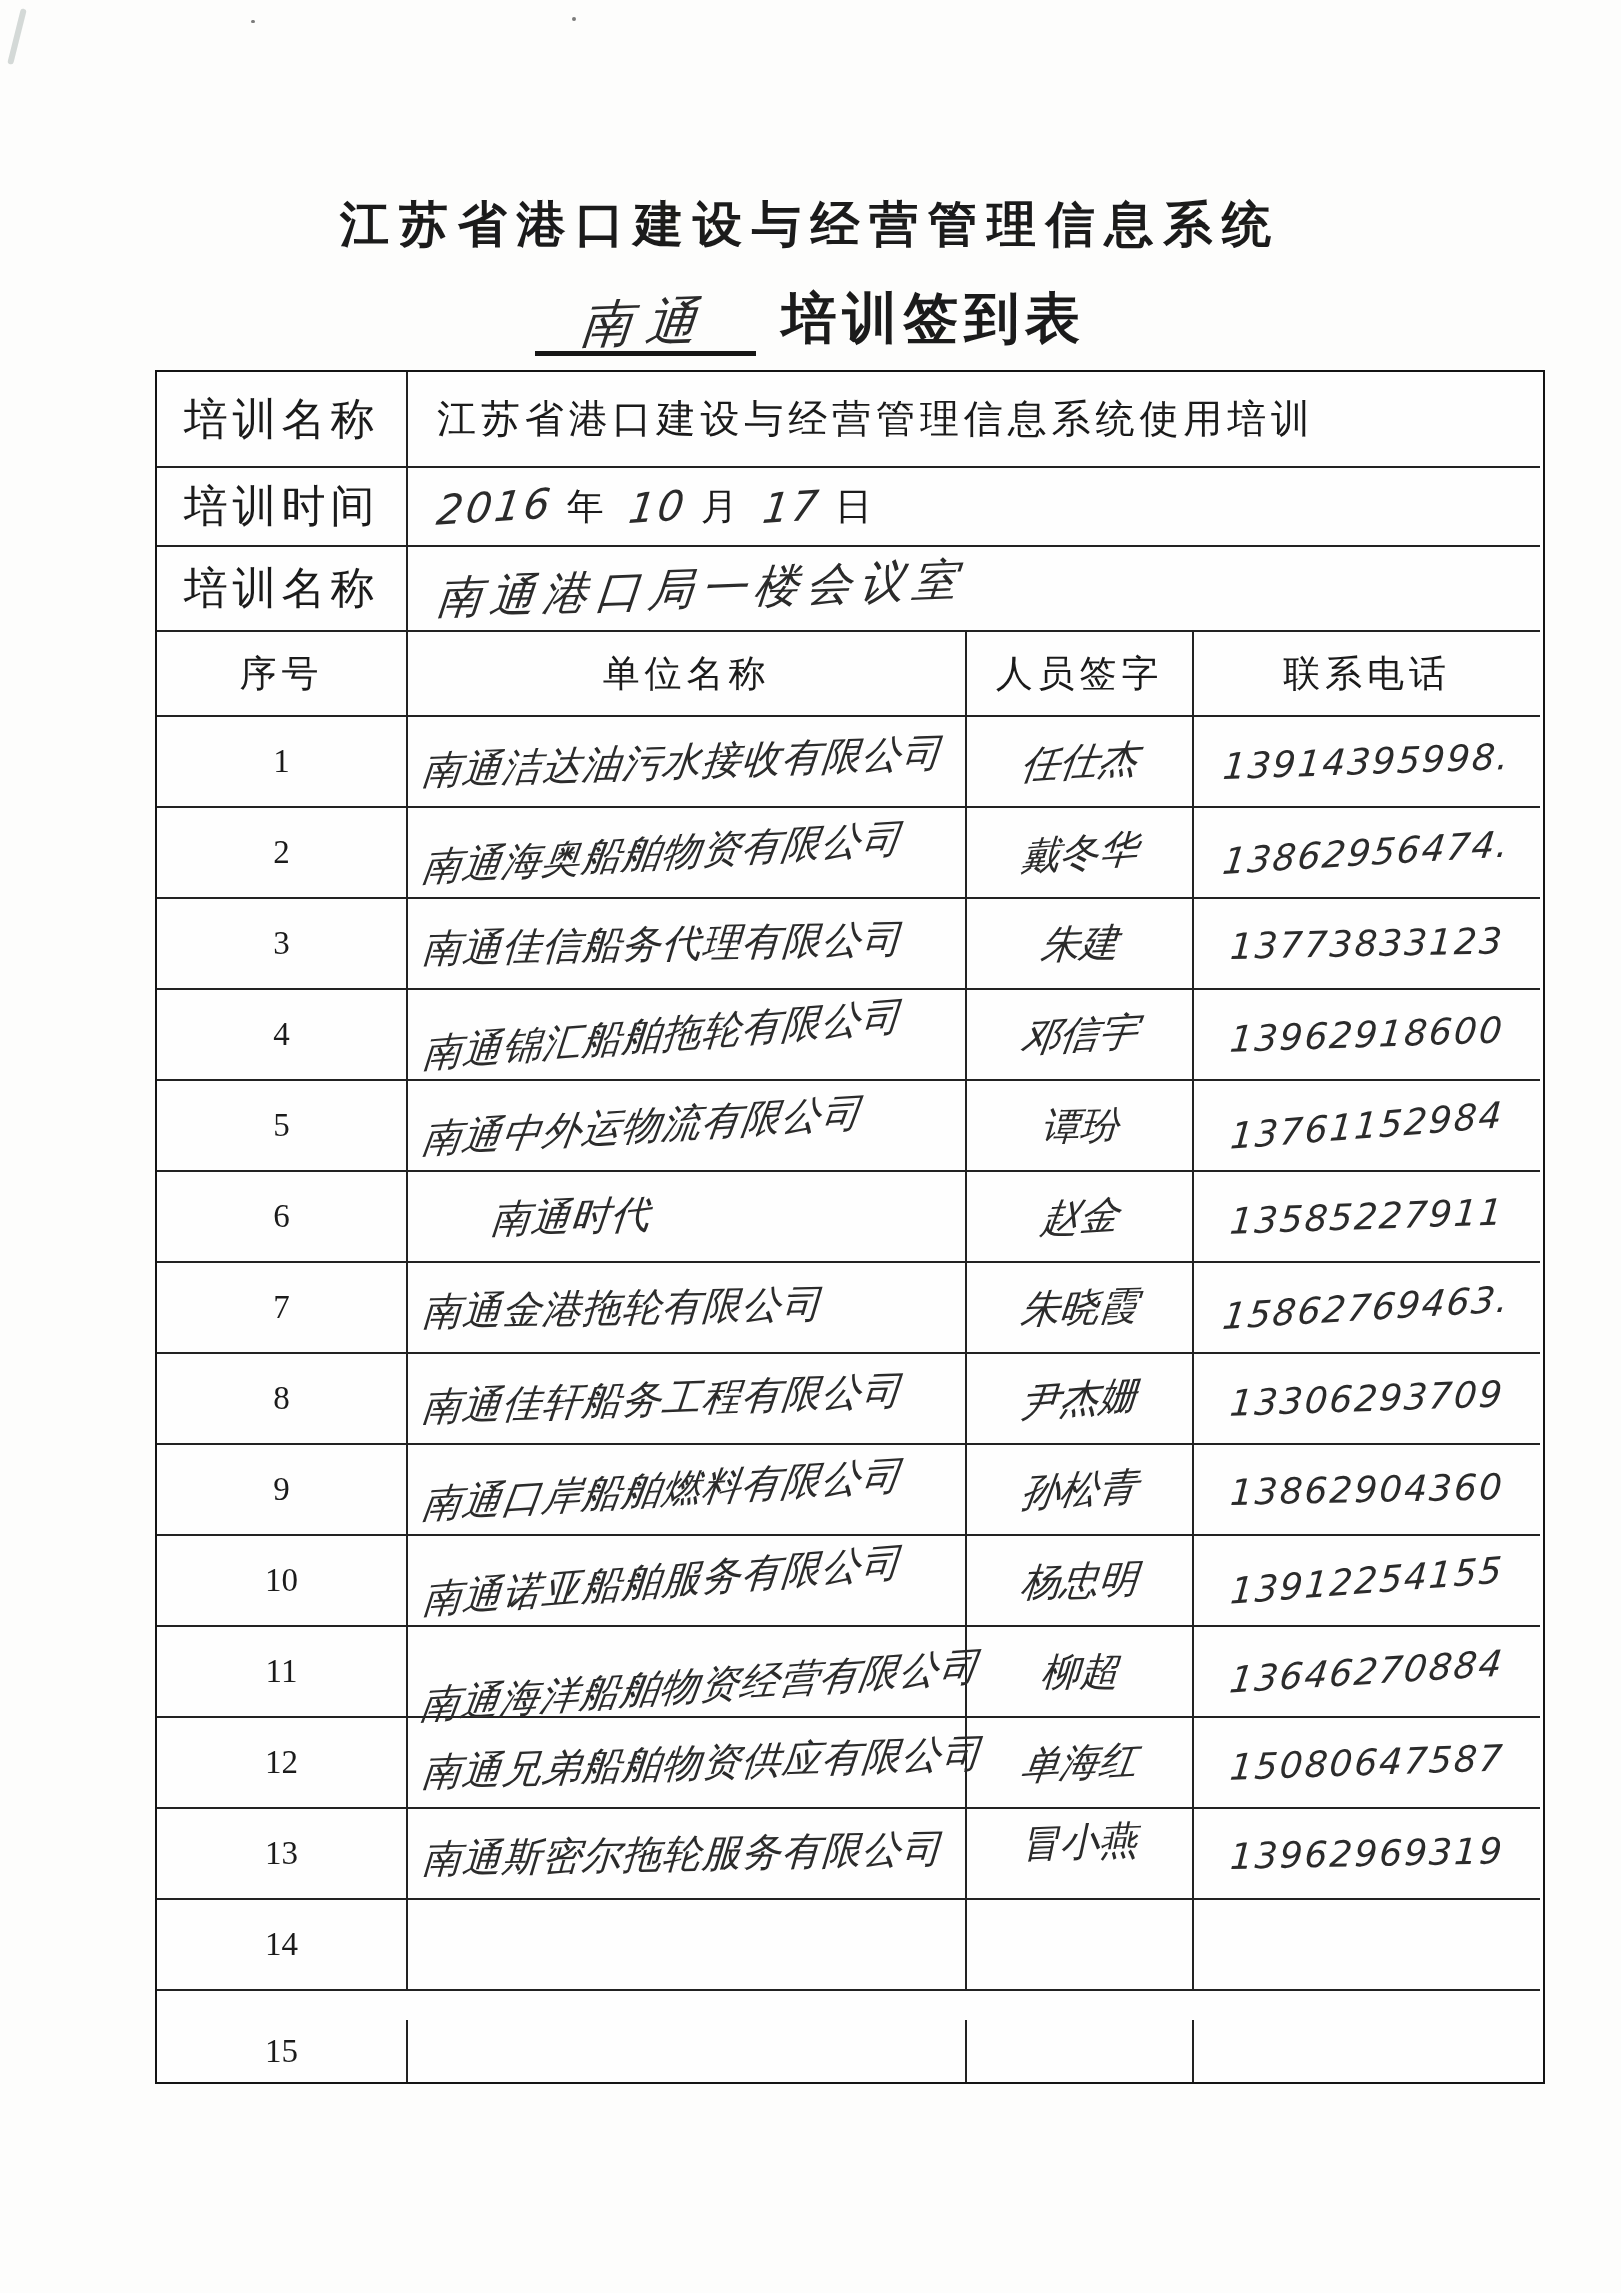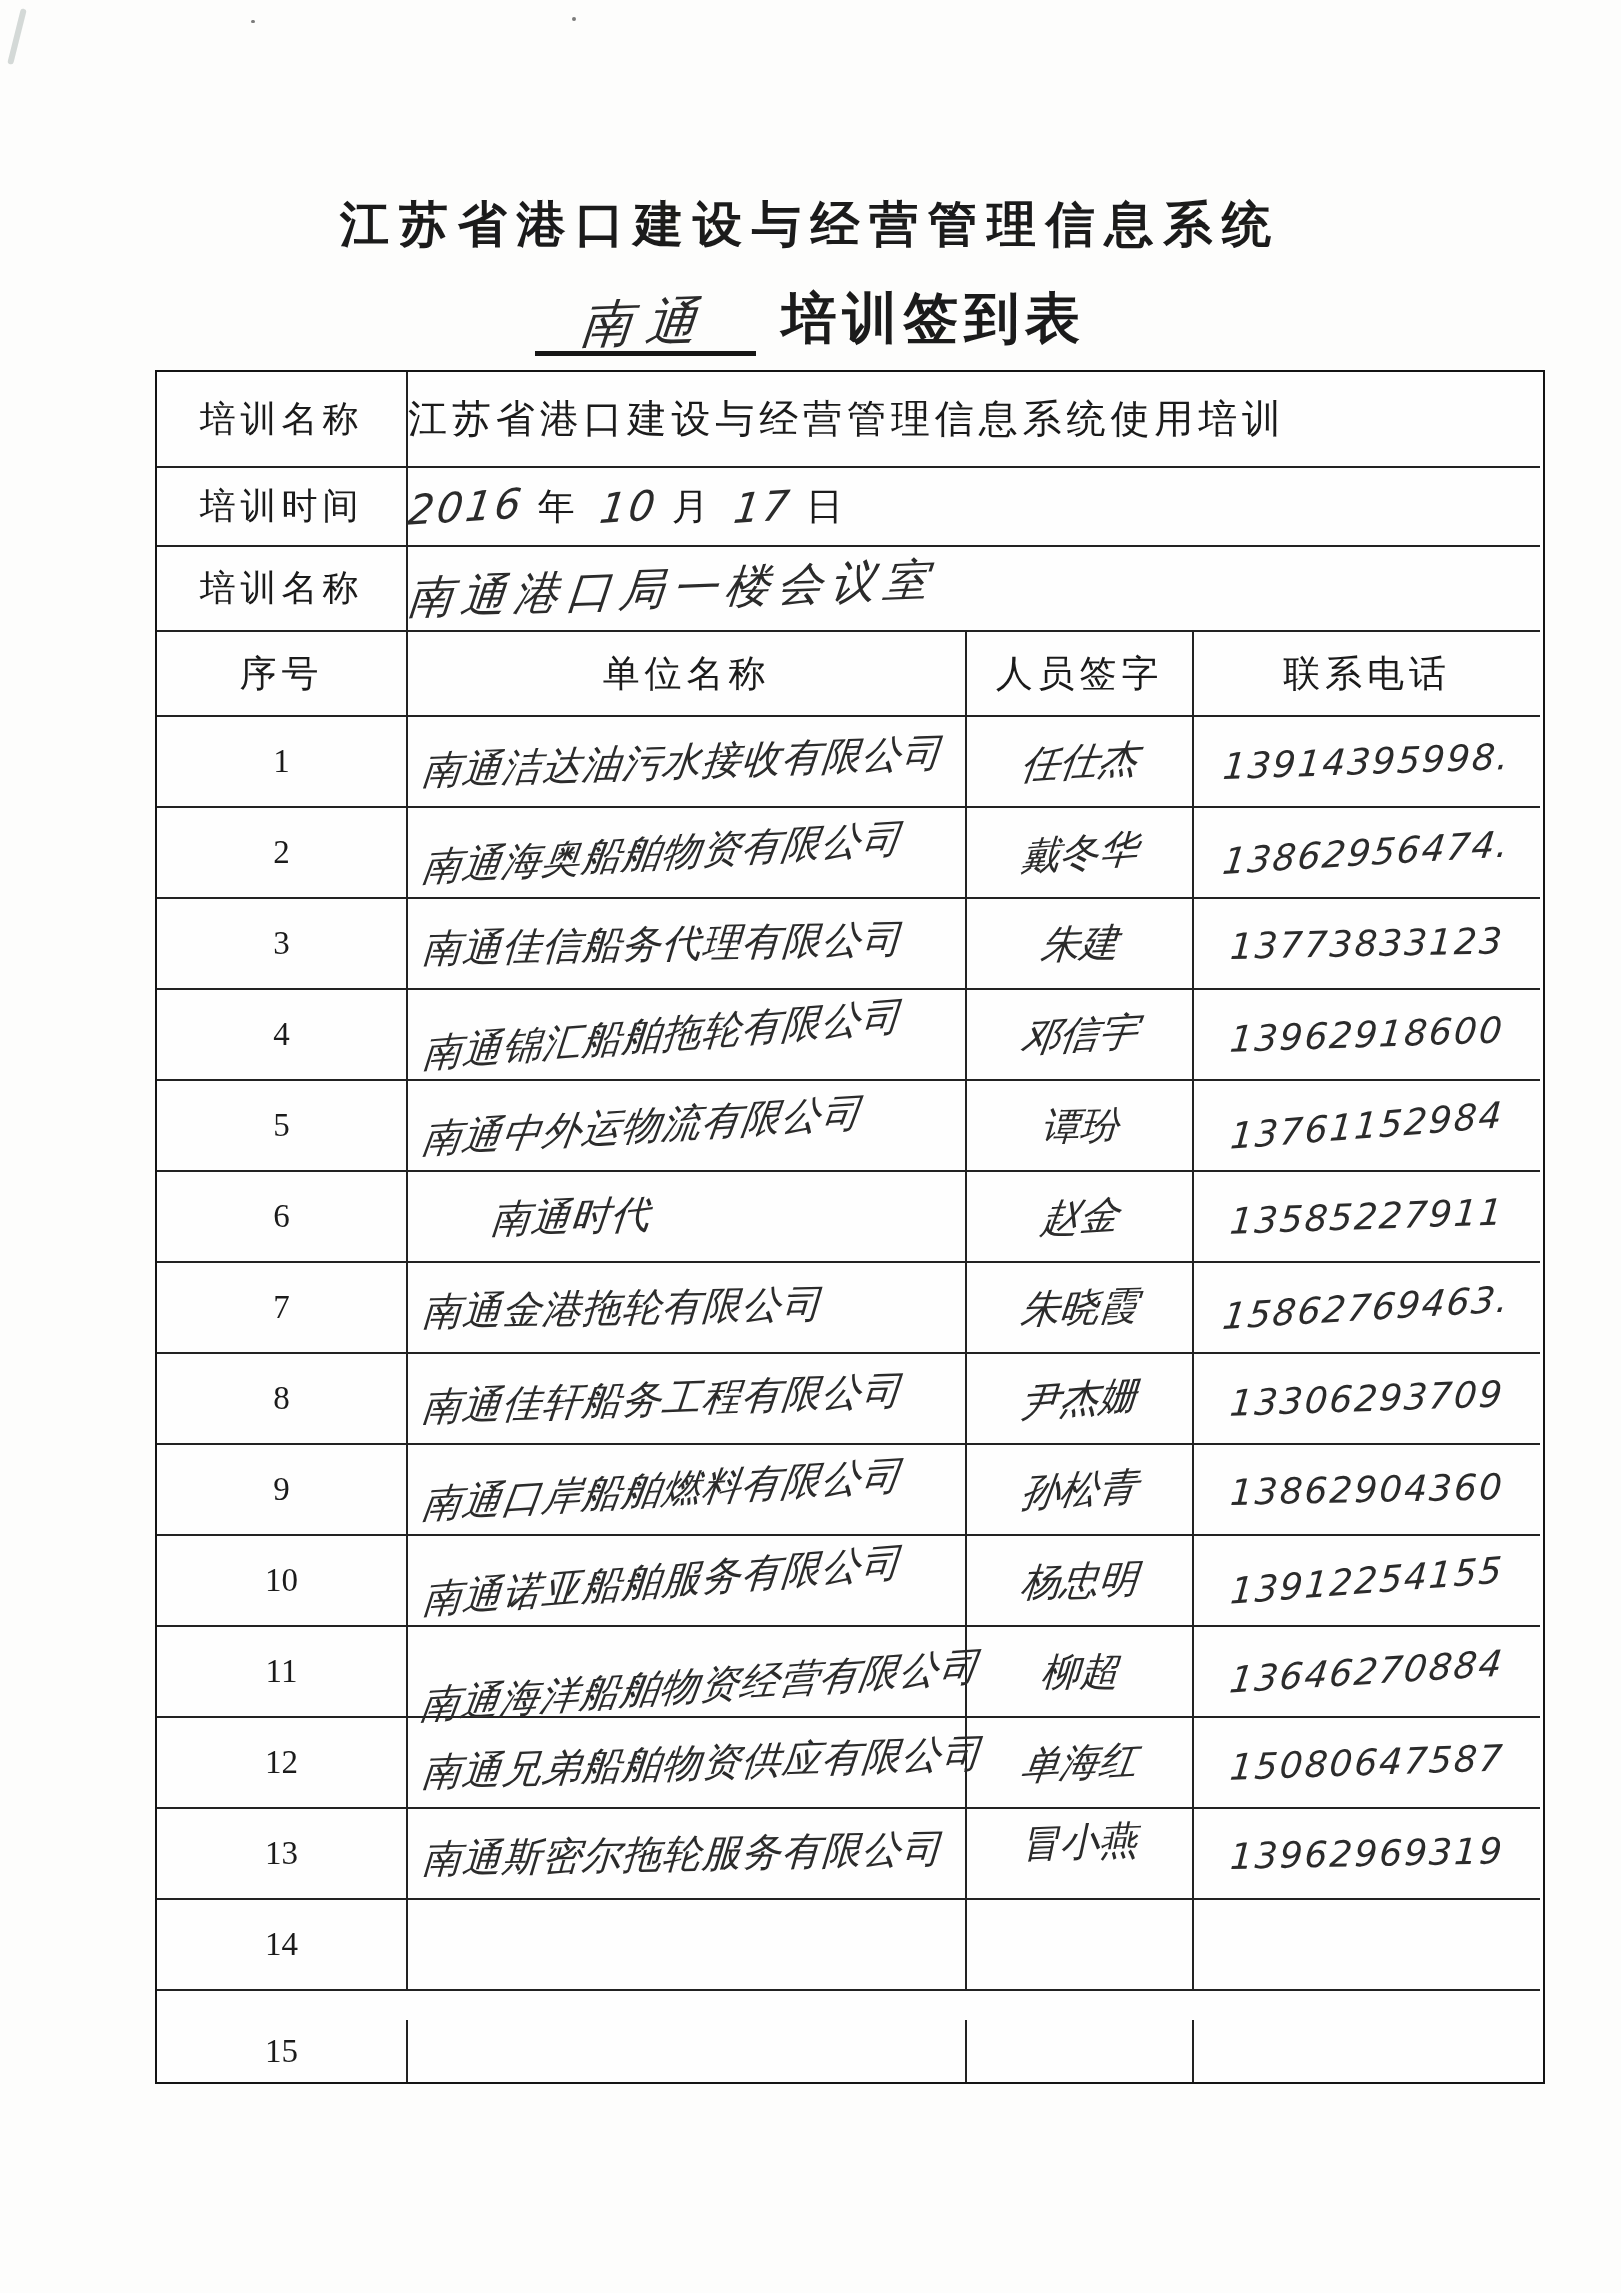--- a/index.html
+++ b/index.html
@@ -61,24 +61,24 @@
     grid-template-columns:251px 559px 227px 346px;
     grid-template-rows:96px 79px 85px 85px repeat(15,91px);
     background:#fefefe;
   }
   .cell{
     border-right:2px solid #222;
     border-bottom:2px solid #222;
     display:flex;align-items:center;justify-content:center;
     overflow:visible;position:relative;
   }
-  .cell.span3{grid-column:2 / span 3;justify-content:flex-start;}
+  .cell.span3{grid-column:2 / span 3;justify-content:flex-start;padding-left:29px;}
   .cell.last{border-right:none;}
   .cell.bottom{border-bottom:none;margin-top:29px;}
-  .lbl{font-size:36px;letter-spacing:4.9px;font-family:"Liberation Serif",serif;}
+  .lbl{font-size:44px;letter-spacing:4.9px;font-family:"Liberation Serif",serif;}
   .hdr{font-size:37px;letter-spacing:4.9px;font-family:"Liberation Serif",serif;}
   .num{font-size:33px;font-family:"Liberation Serif",serif;}
   .val{font-size:39px;letter-spacing:4.9px;font-family:"Liberation Serif",serif;}
   .unit-cell{justify-content:flex-start;padding-left:13.7px;}
   .hw-unit{font-size:39px;letter-spacing:1px;white-space:nowrap;}
   .hw-sign{font-size:39px;}
   .hw-phone{font-size:36px;letter-spacing:2px;white-space:nowrap;}
   .hw-place{font-size:45px;letter-spacing:7.8px;}
   .hw-date{font-size:41px;letter-spacing:2.9px;}
   .date-unit{font-size:37px;letter-spacing:0;margin:0 25.5px 0 13.7px;font-family:"Liberation Serif",serif;}

